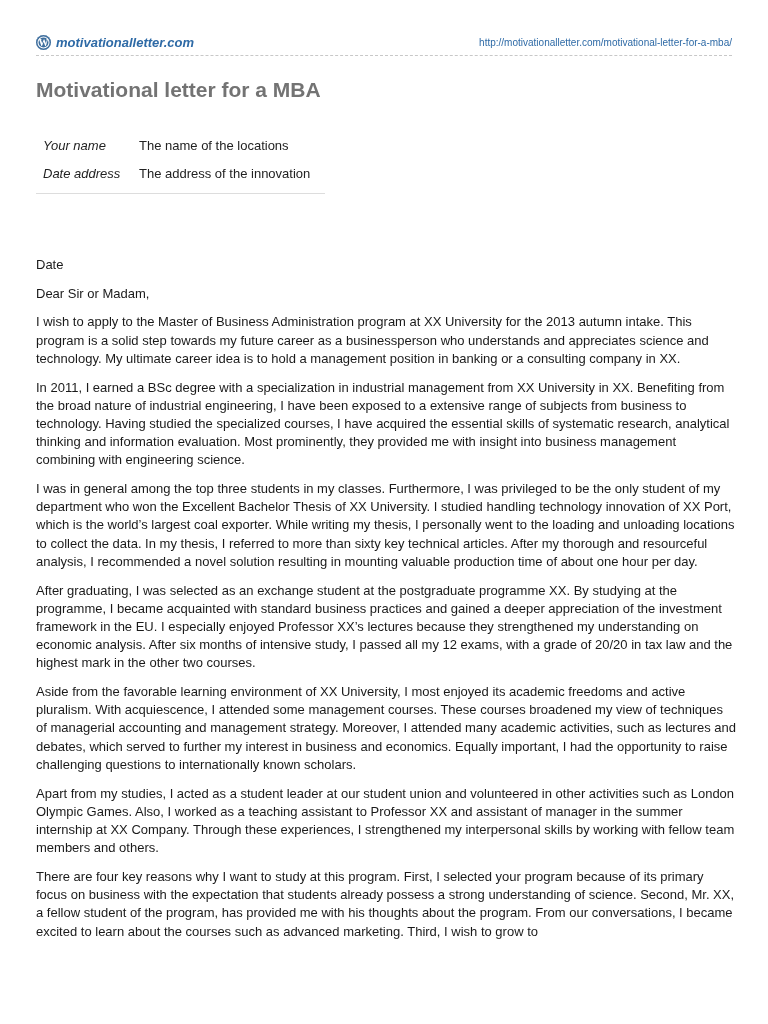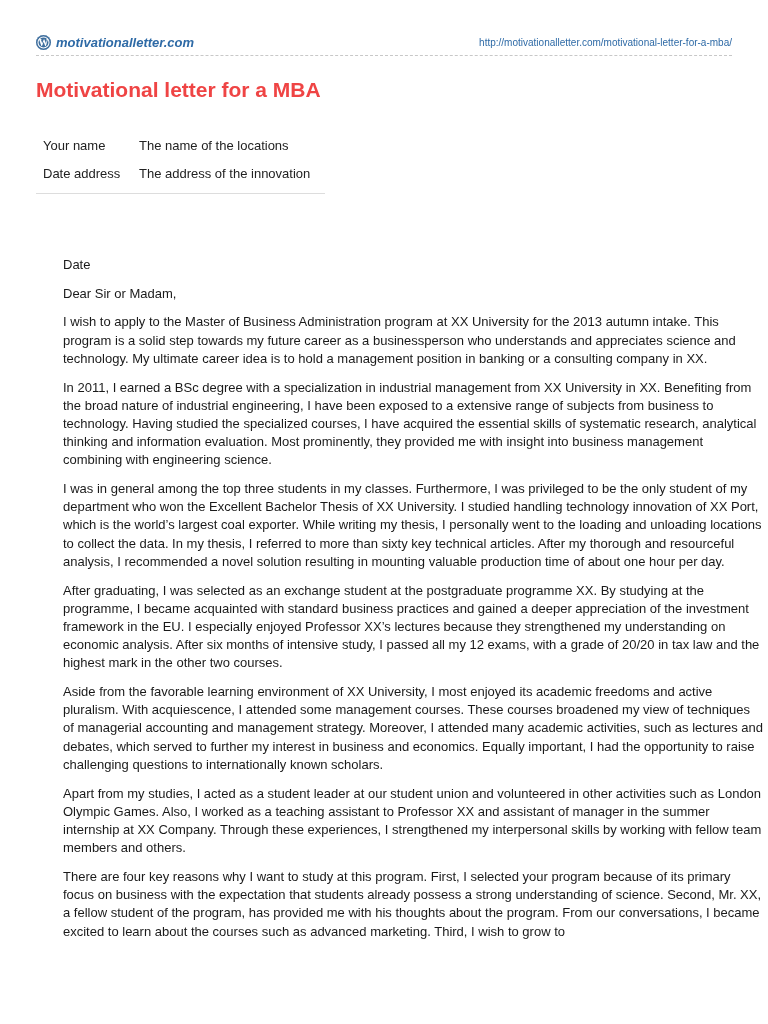--- a/index.html
+++ b/index.html
@@ -19,31 +19,31 @@
       box-shadow: inset 0 0 0 1.5px #3f6f9e, inset 0 0 0 2.5px #ffffff;
     }
     .brand-text { color: #2e6aa6; font-weight: bold; font-size: 13px; font-style: italic; }
     .url { color: #2e6aa6; font-size: 10px; text-decoration: none; margin-left: 48px; }
     .dash {
       position: absolute; left: 36px; right: 36px; top: 55px; height: 0;
       border-top: 1px dashed #c8c8c8;
     }
     h1 {
       position: absolute; left: 36px; top: 78px; margin: 0;
-      font-size: 21px; font-weight: bold; color: #ef4444;
+      font-size: 21px; font-weight: bold; color: #737373;
     }
     .addr {
       position: absolute; left: 36px; top: 131px; width: 289px;
       border-bottom: 1px solid #dddddd; padding-bottom: 6px;
     }
     .addr-row { display: flex; height: 28px; align-items: center; font-size: 13px; color: #222; }
-    .addr-row .lbl { width: 96px; padding-left: 7px; }
+    .addr-row .lbl { width: 96px; padding-left: 7px; font-style: italic; }
     .content {
       position: absolute; left: 36px; top: 256px; width: 700px;
-      font-size: 13px; line-height: 18.2px; color: #1a1a1a; margin-left: 27px;
+      font-size: 13px; line-height: 18.2px; color: #1a1a1a;
     }
     .content p { margin: 0 0 10.5px 0; }
   </style>
 </head>
 <body>
 
 <div class="topbar">
   <a class="brand">
     <span class="wp-icon">W</span>
     <span class="brand-text">motivationalletter.com</span>

